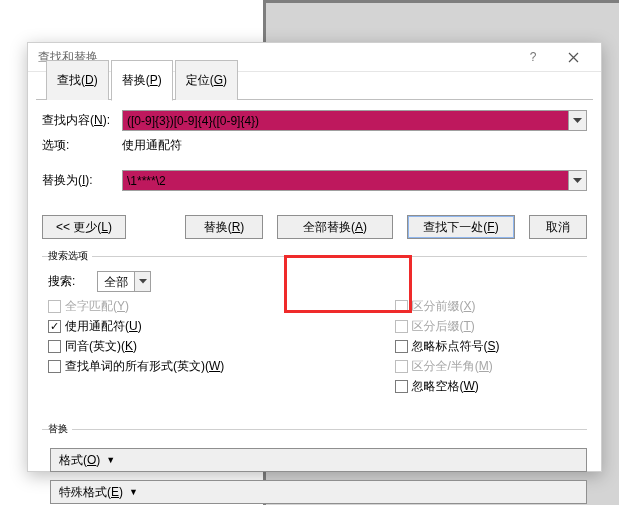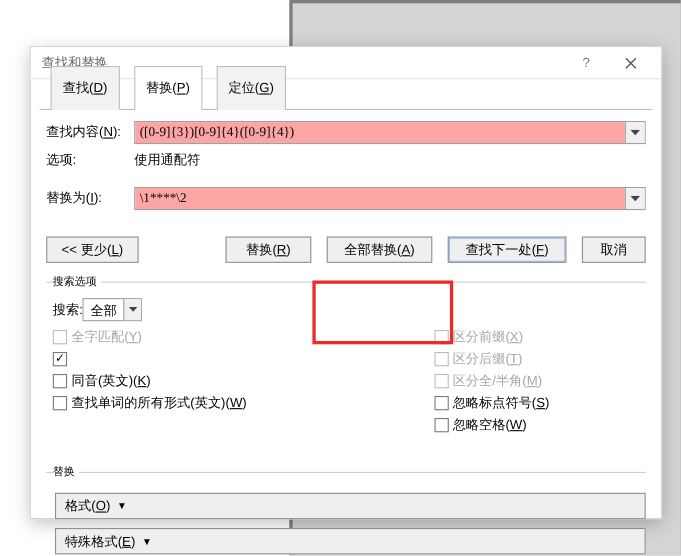--- a/index.html
+++ b/index.html
@@ -64,21 +64,21 @@
   .tabs::after {
     content: "";
     position: absolute;
     left: 8px; right: 8px; bottom: 0;
     height: 1px; background: #bfbfbf;
   }
   .tab {
     border: 1px solid #bfbfbf;
     border-bottom: none;
     padding: 11px 10px;
-    margin-right: 14px;
+    margin-right: 3px;
     background: #f2f2f2;
     font-size: 12px;
     position: relative;
     z-index: 1;
   }
   .tab + .tab { margin-left: -1px; }
   .tab.active {
     background: #ffffff;
     z-index: 2;
     border-bottom: 1px solid #fff;
@@ -96,23 +96,23 @@
   .row .lbl { width: 80px; }
   .combo {
     flex: 1;
     display: flex;
     border: 1px solid #a0a0a0;
     height: 21px;
     background: #fff;
   }
   .combo input {
     flex: 1; border: none; outline: none;
-    font-family: Liberation Serif, serif; font-size: 12px;
+    font-family: Liberation Sans, sans-serif; font-size: 12px;
     padding: 0 4px;
-    background: #fca5a5;
+    background: #be185d;
   }
   .combo .dd {
     width: 18px;
     border-left: 1px solid #a0a0a0;
     display: flex; align-items: center; justify-content: center;
     background: #f0f0f0;
   }
   .dd svg { display: block; }
   .btnrow {
     display: flex;
@@ -175,21 +175,21 @@
   .chk .tick {
     font-size: 11px;
     line-height: 1;
     color: #000;
   }
   .check-line .cl-text { }
   .check-line.disabled .cl-text { color: #a7a7a7; }
   .search-row {
     display: flex;
     align-items: center;
-    gap: 0;
+    gap: 22px;
     padding: 0 6px 4px 6px;
   }
   .small-select {
     display: flex;
     border: 1px solid #a0a0a0;
     height: 21px;
     background: #fff;
   }
   .small-select .sel-text {
     padding: 2px 6px;
@@ -290,21 +290,21 @@
     </div>
 
     <div class="btnrow">
       <button class="wbtn" style="width:84px">
         <span>&lt;&lt; 更少(</span><span class="u">L</span><span>)</span>
       </button>
       <div style="flex:1"></div>
       <button class="wbtn" style="width:78px">
         <span>替换(</span><span class="u">R</span><span>)</span>
       </button>
-      <button class="wbtn" style="width:96px">
+      <button class="wbtn" style="width:116px">
         <span>全部替换(</span><span class="u">A</span><span>)</span>
       </button>
       <button class="wbtn btn-focus" style="width:108px">
         <span>查找下一处(</span><span class="u">F</span><span>)</span>
       </button>
       <button class="wbtn" style="width:58px">取消</button>
     </div>
 
     <fieldset class="grp">
       <legend>搜索选项</legend>
@@ -322,46 +322,47 @@
       <div class="opts-columns">
         <div class="col" id="opts-left">
             <div class="check-line disabled">
               <span class="chk disabled"></span>
               <span class="cl-text"><span>全字匹配(</span><span class="u">Y</span><span>)</span></span>
             </div>
             <div class="check-line">
               <span class="chk">
                 <span class="tick">✓</span>
               </span>
+              <span class="cl-text"><span>使用通配符(</span><span class="u">U</span><span>)</span></span>
             </div>
             <div class="check-line">
               <span class="chk"></span>
               <span class="cl-text"><span>同音(英文)(</span><span class="u">K</span><span>)</span></span>
             </div>
             <div class="check-line">
               <span class="chk"></span>
               <span class="cl-text"><span>查找单词的所有形式(英文)(</span><span class="u">W</span><span>)</span></span>
             </div>
           </div>
         <div class="col" id="opts-right" style="padding-left:120px">
             <div class="check-line disabled">
               <span class="chk disabled"></span>
               <span class="cl-text"><span>区分前缀(</span><span class="u">X</span><span>)</span></span>
             </div>
             <div class="check-line disabled">
               <span class="chk disabled"></span>
               <span class="cl-text"><span>区分后缀(</span><span class="u">T</span><span>)</span></span>
             </div>
+            <div class="check-line">
+              <span class="chk"></span>
+              <span class="cl-text"><span>忽略标点符号(</span><span class="u">S</span><span>)</span></span>
+            </div>
             <div class="check-line disabled">
               <span class="chk disabled"></span>
               <span class="cl-text"><span>区分全/半角(</span><span class="u">M</span><span>)</span></span>
-            </div>
-            <div class="check-line">
-              <span class="chk"></span>
-              <span class="cl-text"><span>忽略标点符号(</span><span class="u">S</span><span>)</span></span>
             </div>
             <div class="check-line">
               <span class="chk"></span>
               <span class="cl-text"><span>忽略空格(</span><span class="u">W</span><span>)</span></span>
             </div>
           </div>
       </div>
     </fieldset>
 
     <div style="height:14px"></div>

